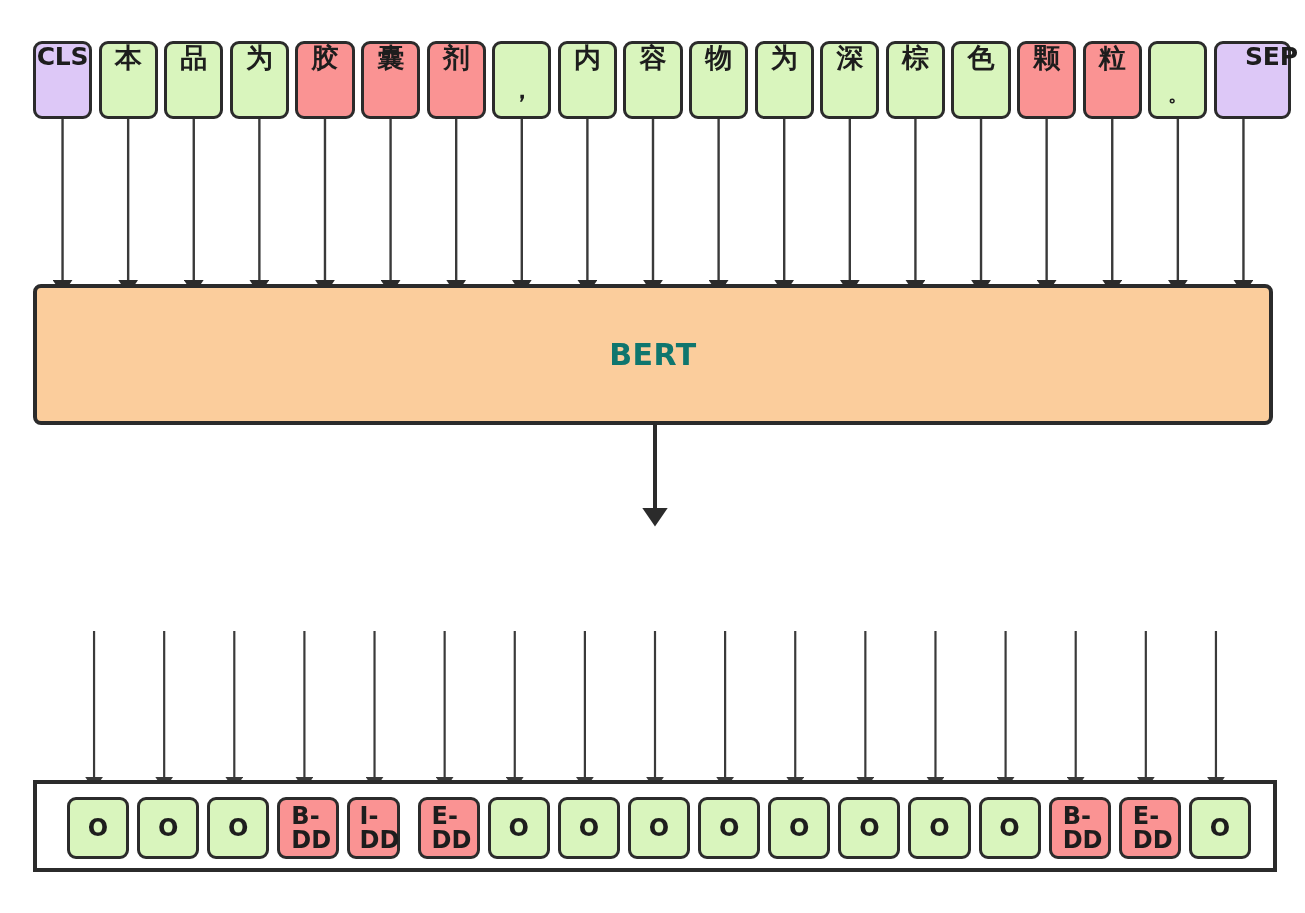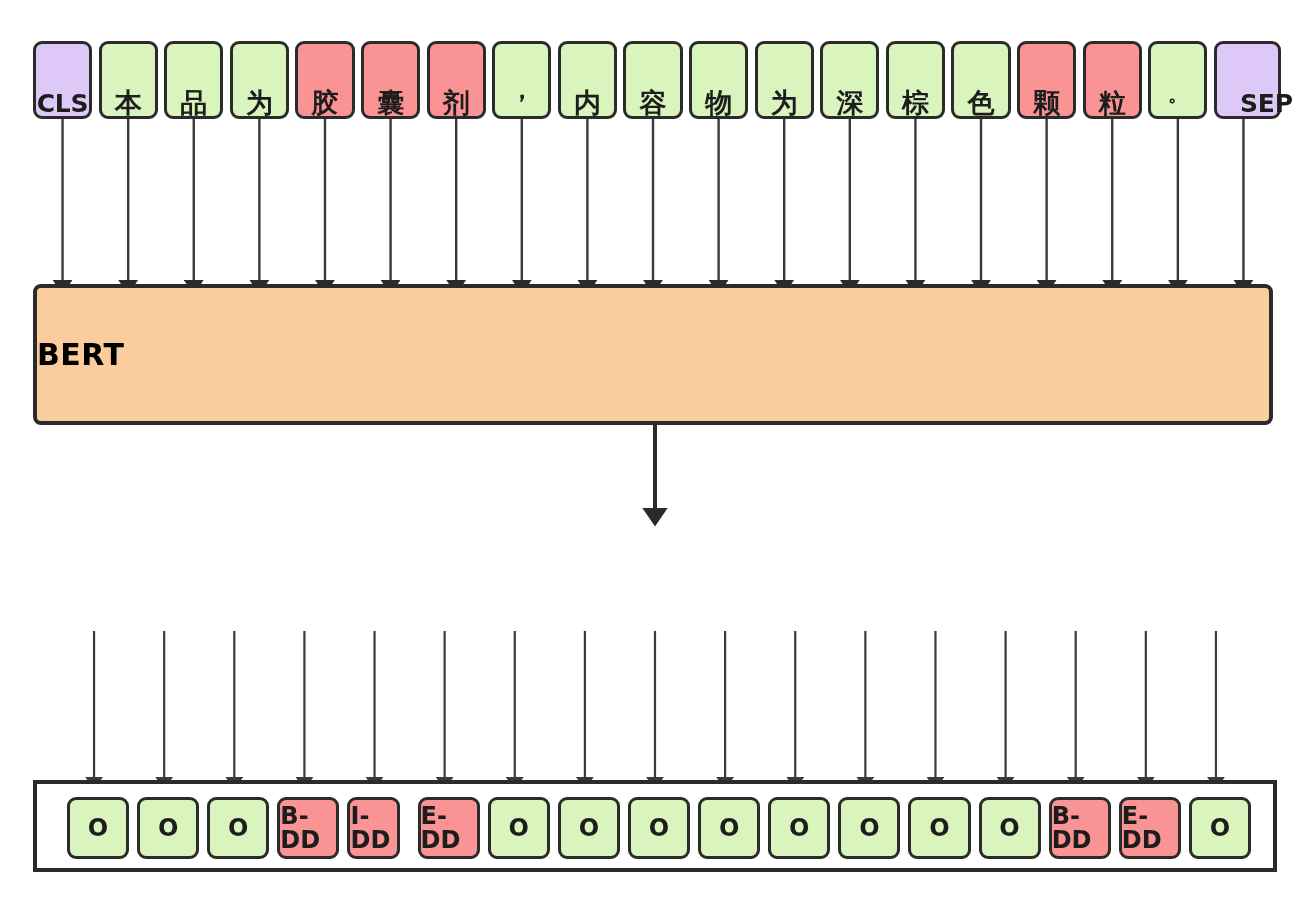--- a/index.html
+++ b/index.html
@@ -40,21 +40,21 @@
     height: 78px;
   }
   .token-box {
     position: absolute;
     top: 0;
     height: 78px;
     box-sizing: border-box;
     border: 3px solid #2b2b2b;
     border-radius: 9px;
     display: flex;
-    align-items: flex-end;
+    align-items: flex-start;
     justify-content: center;
     font-size: 27px;
     font-weight: bold;
     color: #1d1d1d;
     line-height: 1;
     letter-spacing: -0.2px;
   }
   .token-box.special { background: #ddc8f7; }
   .token-box.plain   { background: #d9f5bd; }
   .token-box.entity  { background: #fa9393; }
@@ -63,24 +63,24 @@
   .token-box.punct-low { align-items: flex-end; padding-bottom: 12px; font-size: 20px; }
 
   
   .layer-box {
     position: absolute;
     box-sizing: border-box;
     border: 4px solid #2b2b2b;
     border-radius: 8px;
     display: flex;
     align-items: center;
-    justify-content: flex-start;
+    justify-content: center;
     font-size: 30px;
     font-weight: bold;
-    color: #000000;
+    color: #0f766e;
     letter-spacing: 0.5px;
   }
   #bert-box {
     left: 33px;
     top: 284px;
     width: 1240px;
     height: 141px;
     background: #fbcd9c;
   }
   #crf-box {
@@ -118,21 +118,21 @@
     border-radius: 9px;
     display: flex;
     align-items: center;
     justify-content: center;
     font-size: 24px;
     font-weight: bold;
     color: #1d1d1d;
     line-height: 1;
   }
   .label-box.o  { background: #d9f5bd; }
-  .label-box.dd { background: #fa9393; }
+  .label-box.dd { background: #fa9393; padding-left: 11px; }
 </style>
 </head>
 <body>
 
 <div id="diagram-root">
 
   <svg id="arrow-layer" viewBox="0 0 1305 913" width="1305" height="913" xmlns="http://www.w3.org/2000/svg">
     <defs>
       <marker id="ah-thin" markerWidth="14" markerHeight="18" refX="2.2" refY="9" orient="auto" markerUnits="userSpaceOnUse">
         <path d="M0,0 L0,18 L13,9 z" fill="#3a3a3a"></path>
@@ -237,21 +237,21 @@
       </div>
       <div class="token-box entity" style="left: 984.079px; width: 59.1053px;">
         <span>颗</span>
       </div>
       <div class="token-box entity" style="left: 1049.68px; width: 59.1053px;">
         <span>粒</span>
       </div>
       <div class="token-box plain punct-low" style="left: 1115.29px; width: 59.1053px;">
         <span>。</span>
       </div>
-      <div class="token-box special latin" style="left: 1180.89px; width: 67px; padding-left: 38px;">
+      <div class="token-box special latin" style="left: 1180.89px; width: 77px; padding-left: 38px;">
         <span>SEP</span>
       </div>
     </div>
 
   <div class="layer-box" id="bert-box">
     <span>BERT</span>
   </div>
 
 
   <div id="output-container">

